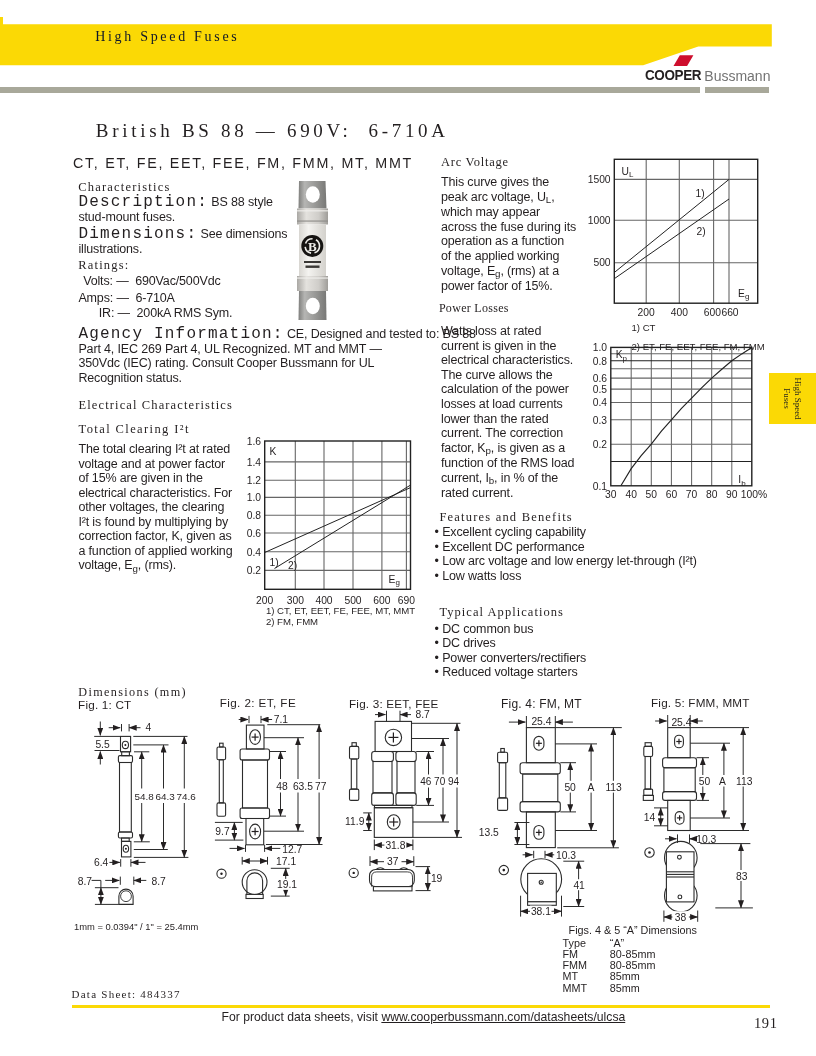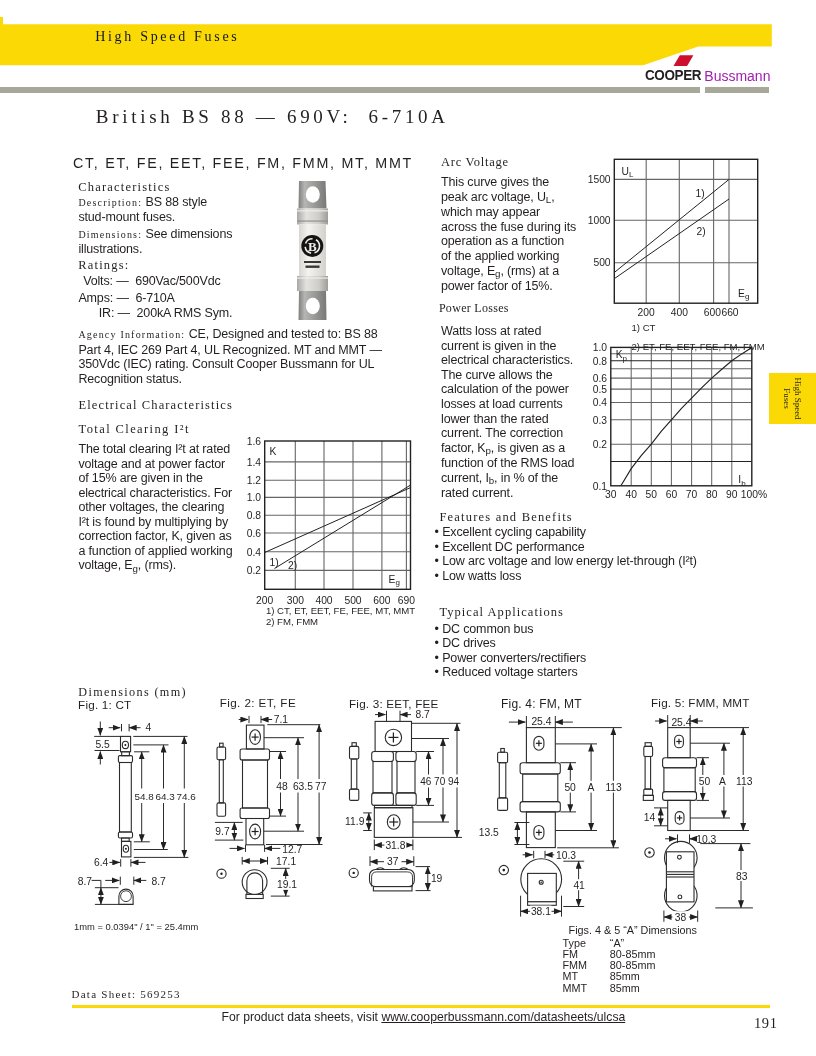--- a/index.html
+++ b/index.html
@@ -1,20 +1,20 @@
 <!DOCTYPE html>
 <html><head>
 <meta charset="utf-8">
 <style>
 html,body{margin:0;padding:0}
 body{width:816px;height:1056px;position:relative;background:#fff;overflow:hidden;
   font-family:"Liberation Sans",sans-serif;color:#231f20}
 .a{position:absolute}
 .sh{font-family:"Liberation Serif",serif;font-size:12.5px;letter-spacing:1.2px;white-space:nowrap;line-height:1}
-.shx{font-family:Liberation Serif, serif;font-size:10px;letter-spacing:1.2px}
+.shx{font-family:Liberation Mono, monospace;font-size:16px;letter-spacing:1.2px}
 .c{font-size:12.5px;letter-spacing:-0.15px;line-height:14.55px;white-space:nowrap}
 .n{font-size:10.3px;white-space:nowrap;line-height:1}
 sub{font-size:0.78em;vertical-align:baseline;position:relative;top:0.22em}
 svg{display:block}
 </style>
 </head>
 <body>
 
 <div class="a" style="left:0;top:17px;width:3px;height:8px;background:#fbd905"></div>
 
@@ -23,27 +23,27 @@
 </svg>
 
 <div class="a" style="left:95.2px;top:30px;font-family:'Liberation Serif',serif;font-size:14px;letter-spacing:2.7px;line-height:1;color:#0f172a">High Speed Fuses</div>
 
 <svg class="a" style="left:670px;top:53px" width="28" height="16" viewBox="0 0 28 16">
 <polygon points="3.5,13 9.8,2.3 23.4,2.3 17.1,13" fill="#ce0e2d"></polygon>
 </svg>
 
 <div class="a" style="left:645px;top:68.2px;font-size:14.5px;font-weight:bold;letter-spacing:-0.4px;transform:scaleX(0.93);transform-origin:0 0;line-height:1;color:#231f20">COOPER</div>
 
-<div class="a" style="left:704.3px;top:69.2px;font-size:14px;line-height:1;letter-spacing:0px;color:#a21caf">Bussmann</div>
+<div class="a" style="left:704.3px;top:69.2px;font-size:14px;line-height:1;letter-spacing:0px;color:#737373">Bussmann</div>
 
 <div class="a" style="left:0;top:86.9px;width:699.6px;height:5.8px;background:#a8a89a"></div>
 
 <div class="a" style="left:705.4px;top:86.9px;width:63.8px;height:5.8px;background:#a8a89a"></div>
 
-<div class="a" style="left:95.8px;top:107px;font-family:'Liberation Serif',serif;font-size:19px;letter-spacing:3.7px;line-height:1;white-space:nowrap">British BS 88 — 690V:&nbsp; 6-710A</div>
+<div class="a" style="left:95.8px;top:121px;font-family:'Liberation Serif',serif;font-size:19px;letter-spacing:3.7px;line-height:1;white-space:nowrap">British BS 88 — 690V:&nbsp; 6-710A</div>
 
 <div class="a" style="left:72.9px;top:156px;font-family:Liberation Sans, sans-serif;font-size:14.3px;letter-spacing:1.72px;line-height:1;white-space:nowrap">CT, ET, FE, EET, FEE, FM, FMM, MT, MMT</div>
 
 <div class="a sh" style="left:78.2px;top:181.1px">Characteristics</div>
 
 <div class="a c" style="left:78.4px;top:195px"><span class="shx">Description:</span> BS 88 style</div>
 
 <div class="a c" style="left:78.4px;top:209.7px">stud-mount fuses.</div>
 
 <div class="a c" style="left:78.4px;top:226.8px"><span class="shx">Dimensions:</span> See dimensions</div>
@@ -728,19 +728,19 @@
 <circle cx="589.5" cy="172.5" r="1.3" fill="#231f20"></circle>
 </g>
 </svg>
 
 <div class="a n" style="left:74px;top:922.4px;font-size:9.4px">1mm = 0.0394" / 1" = 25.4mm</div>
 
 <div class="a n" style="left:568.6px;top:925.3px;font-size:10.8px;line-height:11.3px">Figs. 4 &amp; 5 “A” Dimensions</div>
 <div class="a n" style="left:562.5px;top:937.5px;font-size:10.8px;line-height:11.3px">Type<br>FM<br>FMM<br>MT<br>MMT</div>
 <div class="a n" style="left:609.8px;top:937.5px;font-size:10.8px;line-height:11.3px">“A”<br>80-85mm<br>80-85mm<br>85mm<br>85mm</div>
 
-<div class="a" style="left:71.5px;top:988.8px;font-family:'Liberation Serif',serif;font-size:11px;letter-spacing:1.25px;line-height:1">Data Sheet: 569253</div>
+<div class="a" style="left:71.5px;top:988.8px;font-family:'Liberation Serif',serif;font-size:11px;letter-spacing:1.25px;line-height:1">Data Sheet: 484337</div>
 
 <div class="a" style="left:71.7px;top:1005.2px;width:698.3px;height:2.4px;background:#fbd905"></div>
 
 <div class="a n" style="left:221.5px;top:1010.6px;font-size:12.2px">For product data sheets, visit <span style="text-decoration:underline">www.cooperbussmann.com/datasheets/ulcsa</span></div>
 
 <div class="a" style="left:754px;top:1016px;font-family:'Liberation Serif',serif;font-size:14.5px;letter-spacing:0.6px;line-height:1">191</div>
 
 </body></html>

